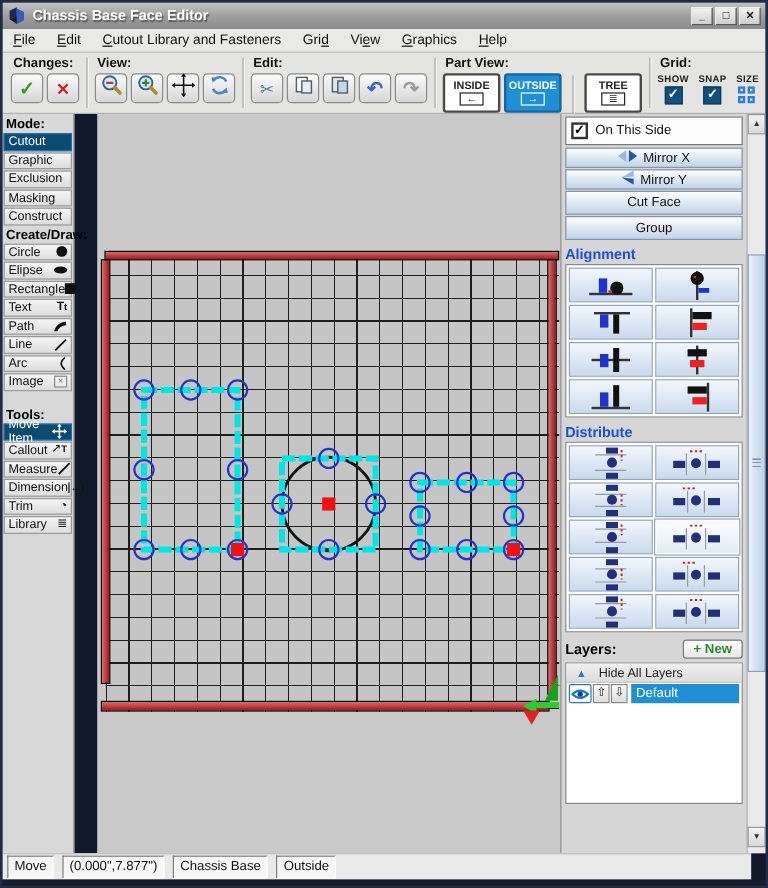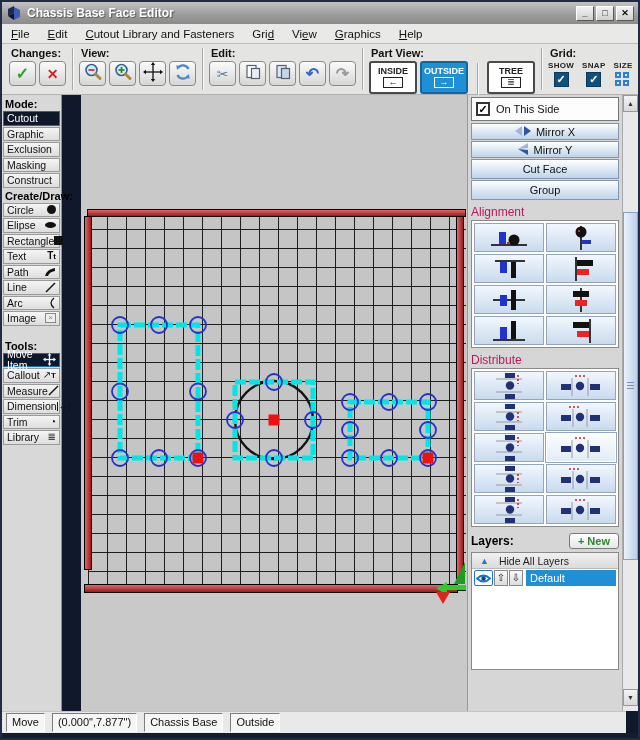--- a/index.html
+++ b/index.html
@@ -58,21 +58,21 @@
   .main { position:absolute; left:2px; top:95px; width:636px; height:616px; }
 
   
   .left-panel { position:absolute; left:0; top:0; width:60px; height:616px; background:#d8d8d8;
     border-right:1px solid #909090; padding:2px 1px; }
   .panel-header { font-size:11px; font-weight:bold; color:#000; padding:1px 2px; }
   .mh2 { margin-top:0; } .mh3 { margin-top:13px; }
   .litem { height:14.5px; margin:0 0 1px 0; background:linear-gradient(180deg,#f5f5f5,#dddddd);
     border:1px solid #9a9a9a; font-size:10.5px; color:#111; display:flex; align-items:center;
     justify-content:space-between; padding:0 3px; line-height:1; }
-  .litem.selected { background:#0f172a; color:#fff; border-color:#1371ad; }
+  .litem.selected { background:#0c4a6e; color:#fff; border-color:#1371ad; }
   .licon { display:inline-flex; align-items:center; color:inherit; }
   .ic-circle { width:9px; height:9px; background:#111; border-radius:50%; display:inline-block; }
   .ic-ellipse { width:11px; height:6px; background:#111; border-radius:50%; display:inline-block; }
   .ic-rect { width:9px; height:9px; background:#111; display:inline-block; }
   .ic-text { font-size:10px; font-weight:bold; } .ic-text small { font-size:8px; }
   .ic-img { width:11px; height:10px; border:1px solid #888; background:#eee; color:#888;
     font-size:8px; display:inline-flex; align-items:center; justify-content:center; line-height:1; }
   .ic-glyph { font-size:10px; line-height:1; }
   .ic-dim { font-size:9px; border-left:1px solid currentColor; border-right:1px solid currentColor; padding:0 1px; line-height:1; }
 
@@ -95,21 +95,21 @@
     border-left:1px solid #9a9a9a; padding:2px 19px 0 3px; }
   .ots-row { height:24px; background:#fdfdfd; border:1px solid #777; display:flex; align-items:center;
     gap:6px; padding-left:4px; margin-bottom:2px; }
   .ots-check { width:14px; height:14px; border:2px solid #333; background:#fff; font-size:11px; font-weight:bold;
     display:flex; align-items:center; justify-content:center; color:#000; line-height:1; }
   .ots-label { font-size:11px; color:#111; }
   .rbtn { height:17px; margin-bottom:1px; background:linear-gradient(180deg,#fdfefe,#bfd4e9);
     border:1px solid #8496ad; display:flex; align-items:center; justify-content:center; gap:5px;
     font-size:11px; color:#111; }
   .rbtn.tall { height:20px; }
-  .sec-header { font-size:12px; font-weight:normal; color:#be185d; margin:5px 0 1px 0; }
+  .sec-header { font-size:12px; font-weight:bold; color:#1d4ed8; margin:5px 0 1px 0; }
   .icon-grid { display:grid; grid-template-columns:1fr 1fr; gap:2px; background:#fff;
     border:1px solid #8a8a8a; padding:2px; }
   .igbtn { height:29px; background:linear-gradient(180deg,#f2f7fd,#c9daee); border:1px solid #93a5bb;
     display:flex; align-items:center; justify-content:center; }
   .igbtn.selected { background:linear-gradient(180deg,#fbfdff,#e2ecf7); border:1px solid #fff; outline:1px solid #93a5bb; }
   .layers-header { display:flex; align-items:center; justify-content:space-between; margin-top:6px; }
   .layers-title { font-size:12px; font-weight:bold; color:#000; }
   .new-btn { border:1px solid #7a7a7a; border-radius:3px; background:linear-gradient(180deg,#ffffff,#e6e6e6);
     color:#2a8a2a; font-weight:bold; font-size:11px; padding:1px 8px; }
   .layers-panel { margin-top:3px; border:1px solid #888; background:#fff; height:118px; }

